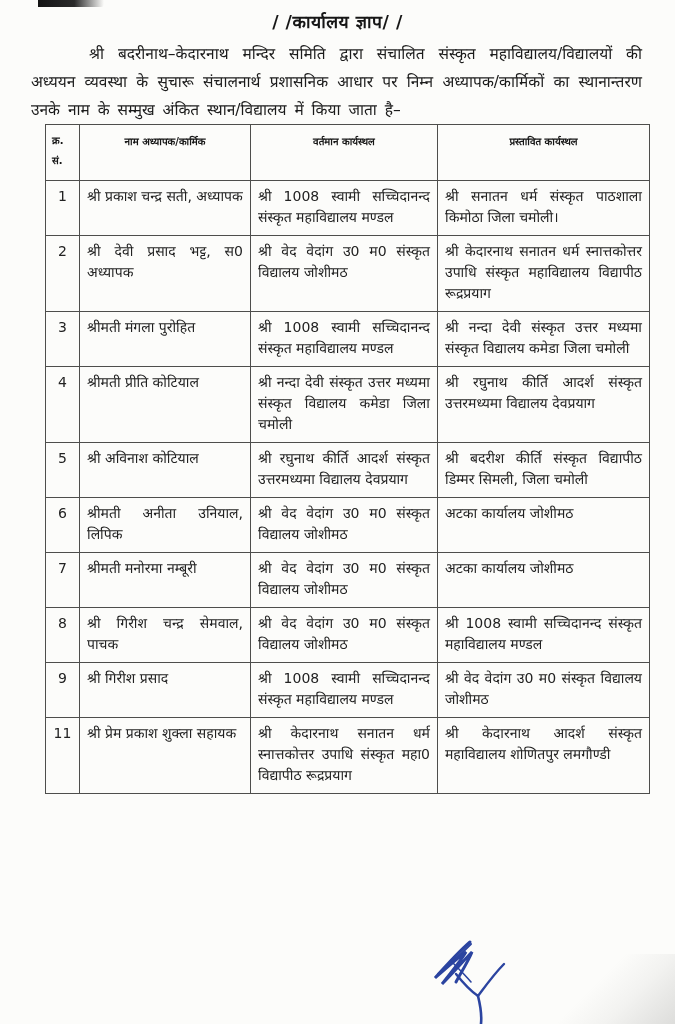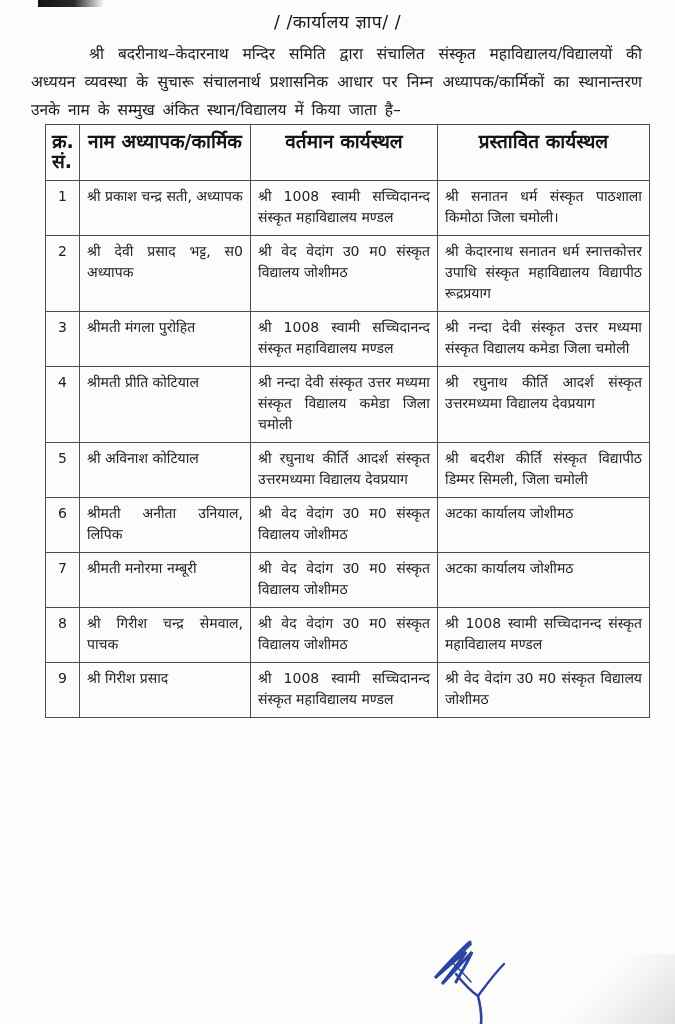--- a/index.html
+++ b/index.html
@@ -19,21 +19,21 @@
     position: absolute;
     left: 38px; top: 0;
     width: 66px; height: 7px;
     background: linear-gradient(90deg, #141414 0%, #2a2a2a 55%, rgba(80,80,80,0) 100%);
     border-radius: 0 0 3px 0;
   }
   .title {
     padding-top: 9px;
     text-align: center;
     font-size: 17.5px;
-    font-weight: normal;
+    font-weight: bold;
     letter-spacing: 0.5px;
     color: #161616;
   }
   .intro {
     margin: 7px 33px 0 31px;
     font-size: 15.5px;
     line-height: 28px;
     text-align: justify;
     text-indent: 58px;
     color: #1b1b1b;
@@ -51,21 +51,21 @@
     vertical-align: top;
     padding: 5px 7px 7px 7px;
     font-size: 14px;
     line-height: 21px;
     color: #222;
   }
   .transfer th {
     font-weight: bold;
     text-align: center;
     height: 56px;
-    font-size: 19px;
+    font-size: 10px;
     color: #161616;
     padding-top: 6px;
   }
   .col-sn   { width: 34px; }
   .col-name { width: 171px; }
   .col-cur  { width: 187px; }
   .col-prop { width: 212px; }
   td.sn { text-align: center; padding-left: 3px; padding-right: 3px; }
   td.txt { text-align: justify; }
   th.sn-head { text-align: left; padding-left: 6px; line-height: 20px; }
@@ -163,20 +163,26 @@
         <td class="txt">श्री गिरीश चन्द्र सेमवाल, पाचक</td>
         <td class="txt">श्री वेद वेदांग उ0 म0 संस्कृत विद्यालय जोशीमठ</td>
         <td class="txt">श्री 1008 स्वामी सच्चिदानन्द संस्कृत महाविद्यालय मण्डल</td>
       </tr>
       <tr>
         <td class="sn">9</td>
         <td class="txt">श्री गिरीश प्रसाद</td>
         <td class="txt">श्री 1008 स्वामी सच्चिदानन्द संस्कृत महाविद्यालय मण्डल</td>
         <td class="txt">श्री वेद वेदांग उ0 म0 संस्कृत विद्यालय जोशीमठ</td>
       </tr>
+      <tr>
+        <td class="sn">11</td>
+        <td class="txt">श्री प्रेम प्रकाश शुक्ला सहायक</td>
+        <td class="txt">श्री केदारनाथ सनातन धर्म स्नात्तकोत्तर उपाधि संस्कृत महा0 विद्यापीठ रूद्रप्रयाग</td>
+        <td class="txt">श्री केदारनाथ आदर्श संस्कृत महाविद्यालय शोणितपुर लमगौण्डी</td>
+      </tr>
     </tbody>
   </table>
 
   <svg class="signature" viewBox="0 0 140 90" xmlns="http://www.w3.org/2000/svg">
     <g fill="none" stroke="#2b44a0" stroke-linecap="round">
 
       <path d="M62 8 C 55 14, 36 34, 27 44 C 36 36, 52 22, 58 18 C 52 28, 40 42, 34 50 C 44 40, 58 24, 64 18 C 60 28, 52 40, 48 48" stroke-width="3"></path>
       <path d="M30 40 C 40 32, 55 18, 63 10" stroke-width="2"></path>
 
       <path d="M48 40 C 56 50, 64 58, 70 62 C 76 54, 86 40, 96 30" stroke-width="2.4"></path>

